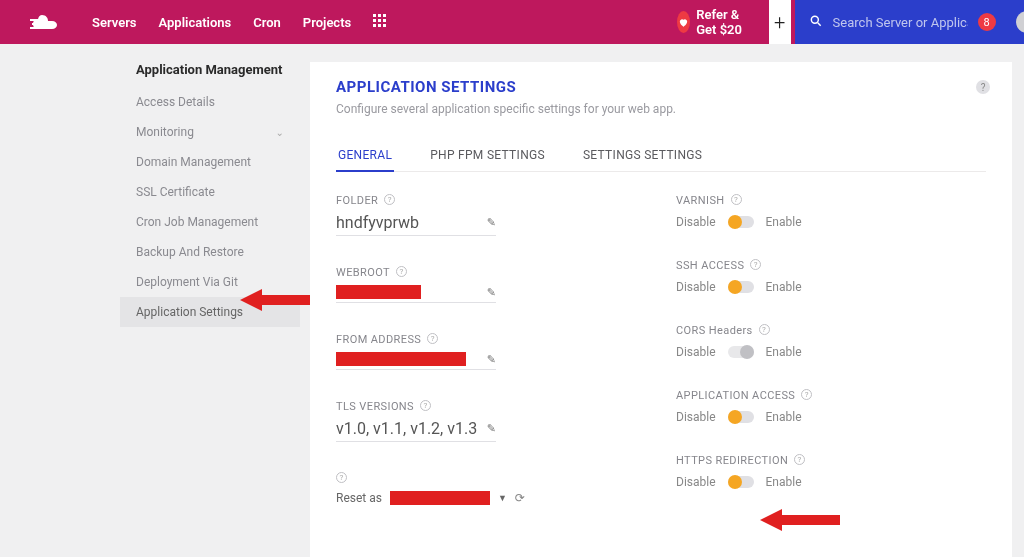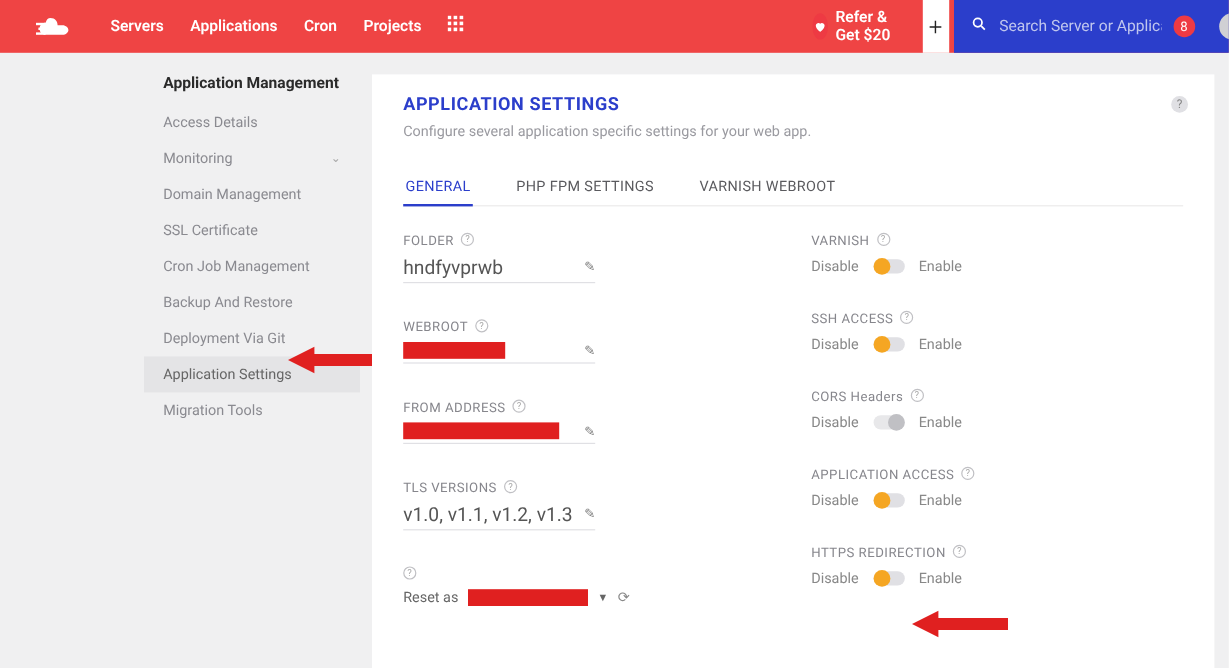--- a/index.html
+++ b/index.html
@@ -1,19 +1,19 @@
 <!DOCTYPE html>
 <html><head>
 <meta charset="utf-8">
 <style>
 * { margin:0; padding:0; box-sizing:border-box; font-family:-apple-system,BlinkMacSystemFont,"Segoe UI",Roboto,sans-serif; }
 body { background:#f0f0f1; color:#444; font-size:13px; width:1024px; height:557px; overflow:hidden; }
 
 
-.topbar { background:#ef4444; height:44px; display:flex; align-items:center; color:#fff; }
+.topbar { background:#be185d; height:44px; display:flex; align-items:center; color:#fff; }
 .logo { margin-left:30px; margin-right:10px; }
 .logo svg { display:block; }
 .topnav { display:flex; gap:22px; margin-left:8px; font-size:13px; font-weight:600; }
 .topnav span { cursor:pointer; }
 .toprest { margin-left:auto; display:flex; align-items:center; height:100%; }
 .gridico { margin-right:290px; }
 .refer { display:flex; align-items:center; gap:6px; font-weight:600; margin-right:18px; }
 .heart { width:22px; height:22px; border-radius:50%; background:#ee3a43; display:flex; align-items:center; justify-content:center; }
 .plusbox { width:36px; height:44px; background:#fff; color:#222; display:flex; align-items:center; justify-content:center; font-size:20px; font-weight:300; }
 .searchbox { background:#2b3ecb; height:44px; display:flex; align-items:center; padding:0 14px; gap:10px; margin-left:4px; }
@@ -146,34 +146,31 @@
       </div>
     <div class="sideitem">
         <span>Backup And Restore</span>
       </div>
     <div class="sideitem">
         <span>Deployment Via Git</span>
       </div>
     <div class="sideitem active">
         <span>Application Settings</span>
       </div>
-    <div class="sideitem">
-        <span>Migration Tools</span>
-      </div>
   </div>
 
   <div class="content">
     <span class="helpq">?</span>
     <h2>APPLICATION SETTINGS</h2>
     <p class="sub">Configure several application specific settings for your web app.</p>
 
     <div class="tabs">
       <div class="tab active">GENERAL</div>
       <div class="tab">PHP FPM SETTINGS</div>
-      <div class="tab">VARNISH WEBROOT</div>
+      <div class="tab">SETTINGS SETTINGS</div>
     </div>
 
     <div class="cols">
 
       <div class="colL">
         <div class="field">
           <div class="flabel">
               <span>FOLDER</span>
               <span class="qmark">?</span>
             </div>

